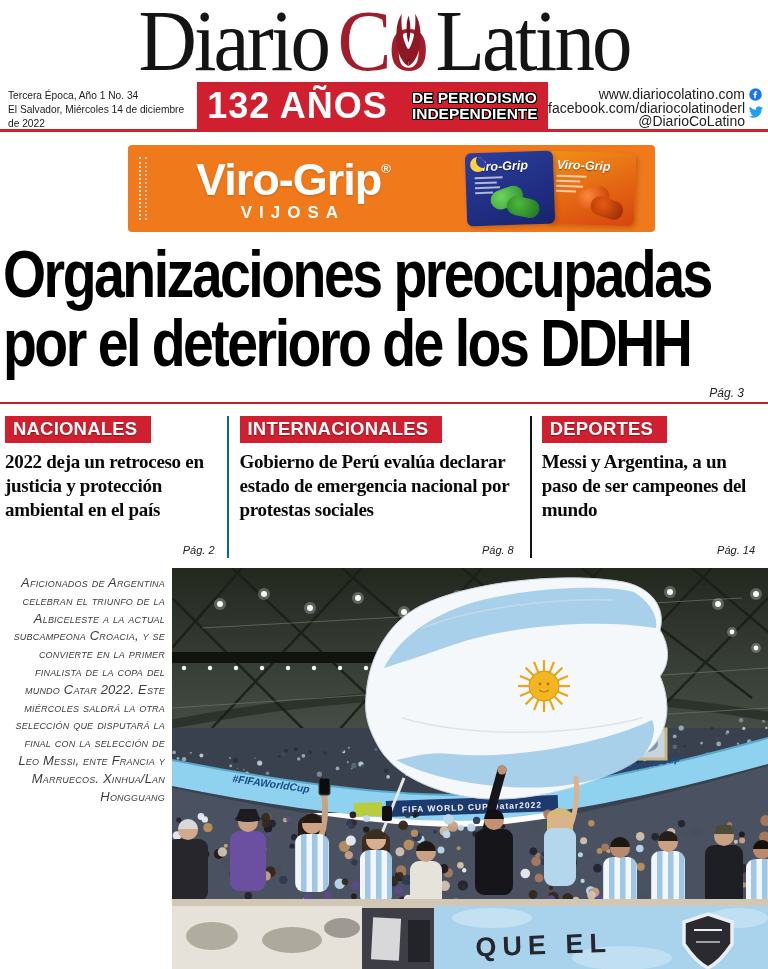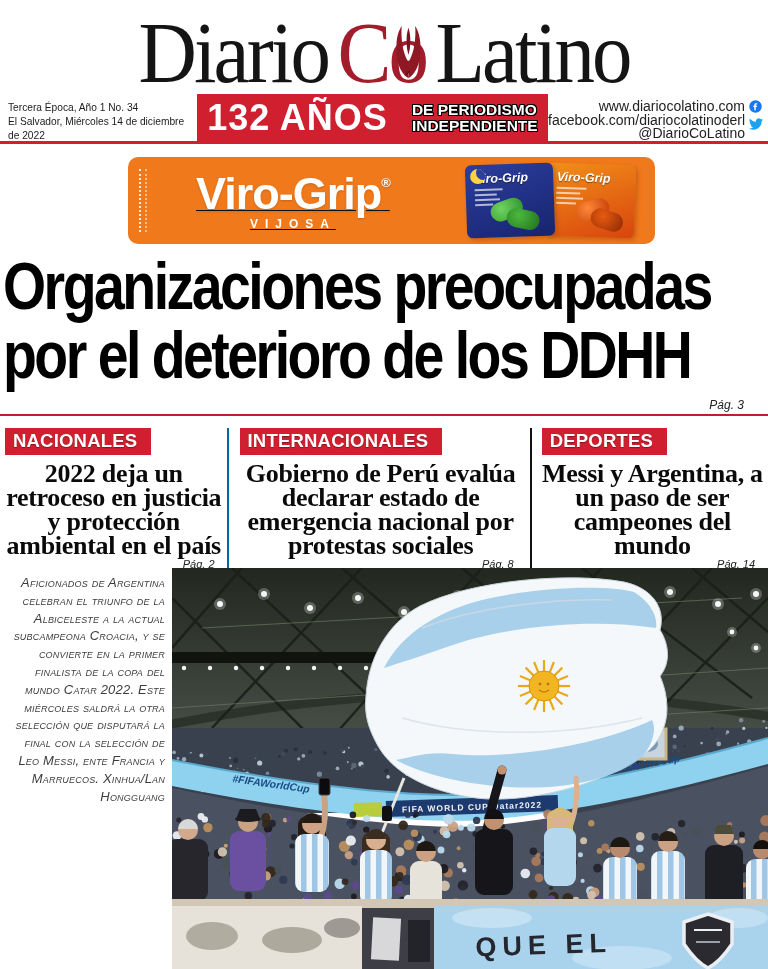--- a/index.html
+++ b/index.html
@@ -9,21 +9,21 @@
   }
   *{box-sizing:border-box;}
   html,body{margin:0;padding:0;}
   body{
     width:768px;height:969px;overflow:hidden;background:#fff;
     font-family:"Liberation Sans",sans-serif;color:#111;
   }
   .page{position:relative;width:768px;height:969px;background:#fff;}
 
   
-  .masthead{padding-top:13px;}
+  .masthead{padding-top:1px;}
   .masthead-title{
     margin:0;text-align:center;white-space:nowrap;
     font-family:"Liberation Serif",serif;font-weight:400;
     font-size:86px;line-height:80px;letter-spacing:-3px;color:#141414;
     transform:scaleX(.94);transform-origin:50% 50%;
   }
   .title-co{color:var(--dark-red);position:relative;display:inline-block;margin:0 10px;}
   .co-bird{position:absolute;right:1px;bottom:12px;width:36px;height:56px;pointer-events:none;}
 
   .info-row{display:flex;align-items:stretch;height:47px;margin-top:1px;}
@@ -39,28 +39,28 @@
   .links-text{text-align:right;font-size:14px;line-height:13.5px;color:#222;}
   .links-icons{display:flex;flex-direction:column;gap:5px;margin-left:4px;padding-top:0;}
   .links-icons svg{display:block;}
 
   .rule-red{height:3px;background:var(--red);}
   .rule-red.thin{height:2px;background:#bf1f2d;}
 
   
   .ad{
     position:relative;margin:13px 0 0 128px;width:527px;height:87px;
-    background:var(--orange);border-radius:10px;display:flex;align-items:center;text-decoration:underline;
+    background:var(--orange);border-radius:4px;display:flex;align-items:center;
   }
   .ad-micro{position:absolute;left:11px;top:12px;bottom:12px;width:8px;
     border-left:2px dotted rgba(255,255,255,.85);border-right:2px dotted rgba(255,255,255,.55);}
   .ad-brand-block{margin-left:68px;text-align:center;line-height:1;}
   .ad-brand{font-size:45px;font-weight:bold;color:#fff;letter-spacing:-1px;text-shadow:0 1px 2px rgba(150,70,0,.4);}
   .ad-reg{font-size:13px;vertical-align:22px;font-weight:bold;}
-  .ad-company{font-size:12px;font-weight:bold;color:#fff;letter-spacing:7px;margin-top:2px;}
+  .ad-company{font-size:17px;font-weight:bold;color:#fff;letter-spacing:7px;margin-top:2px;}
   .ad-packs{position:absolute;right:20px;top:7px;display:flex;}
   .pack{width:88px;height:73px;border-radius:6px;position:relative;color:#fff;}
   .pack-night{background:linear-gradient(160deg,#2c3e9e,#17246e);transform:rotate(-2deg);z-index:1;box-shadow:2px 2px 4px rgba(120,50,0,.35);}
   .pack-day{background:linear-gradient(160deg,#f29018,#d8440e);margin-left:-7px;transform:rotate(2deg);box-shadow:2px 2px 4px rgba(120,50,0,.35);}
   .pack-label{display:block;font-size:12.5px;font-weight:bold;padding:7px 0 0 9px;text-shadow:0 1px 1px rgba(0,0,0,.45);font-style:italic;}
   .moon{position:absolute;left:5px;top:4px;width:15px;height:15px;border-radius:50%;background:#ffd23e;overflow:hidden;}
   .moon::after{content:"";position:absolute;left:6px;top:-3px;width:14px;height:14px;border-radius:50%;background:#2c3e9e;}
   .mline{height:2px;background:rgba(255,255,255,.65);margin:3px 0 0 9px;width:26px;}
   .capsule{position:absolute;width:33px;height:19px;border-radius:10px;}
   .cap-n1{left:24px;top:36px;background:radial-gradient(circle at 35% 35%,#6fd45f,#2e8f2e);transform:rotate(-18deg);}
@@ -83,21 +83,21 @@
   .col-1{width:241px;padding:0 4px 0 5px;}
   .col-2{width:322px;padding:0 8px 0 11px;border-left:2px solid #0369a1;}
   .col-3{width:253px;padding:0 5px 0 10px;border-left:2px solid #121212;}
   .sec-bar{
     align-self:flex-start;background:var(--red);color:#fff;
     font-weight:bold;font-size:18.5px;line-height:26px;padding:0 14px 1px 8px;
     text-shadow:0 1px 1px rgba(0,0,0,.35);letter-spacing:.2px;
   }
   .sec-head{
     font-family:"Liberation Serif",serif;font-weight:bold;color:#0a0a0a;
-    font-size:26px;line-height:24px;margin-top:7px;letter-spacing:-.3px;text-align:center;
+    font-size:19px;line-height:24px;margin-top:7px;letter-spacing:-.3px;
   }
   .sec-page{margin-top:auto;text-align:right;font-style:italic;font-size:11px;color:#222;padding:0 8px 2px 0;}
 
   
   .photo-story{position:absolute;left:0;top:565px;width:768px;height:404px;display:flex;}
   .caption{
     width:172px;padding:9px 7px 0 10px;text-align:right;
     font-size:13px;line-height:17.8px;color:#3c3c3c;
     font-variant:small-caps;letter-spacing:.2px;font-style:italic;
   }

